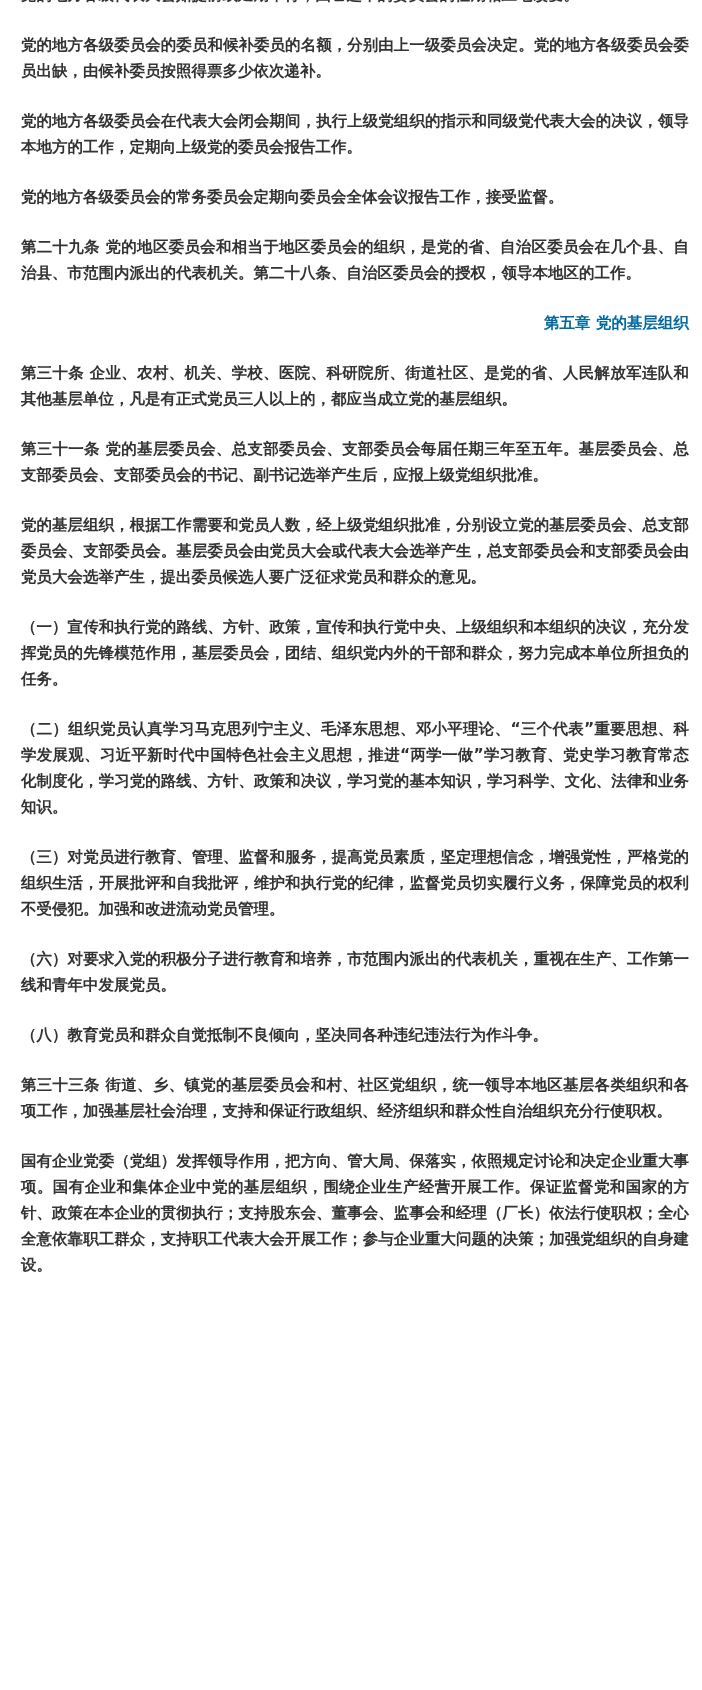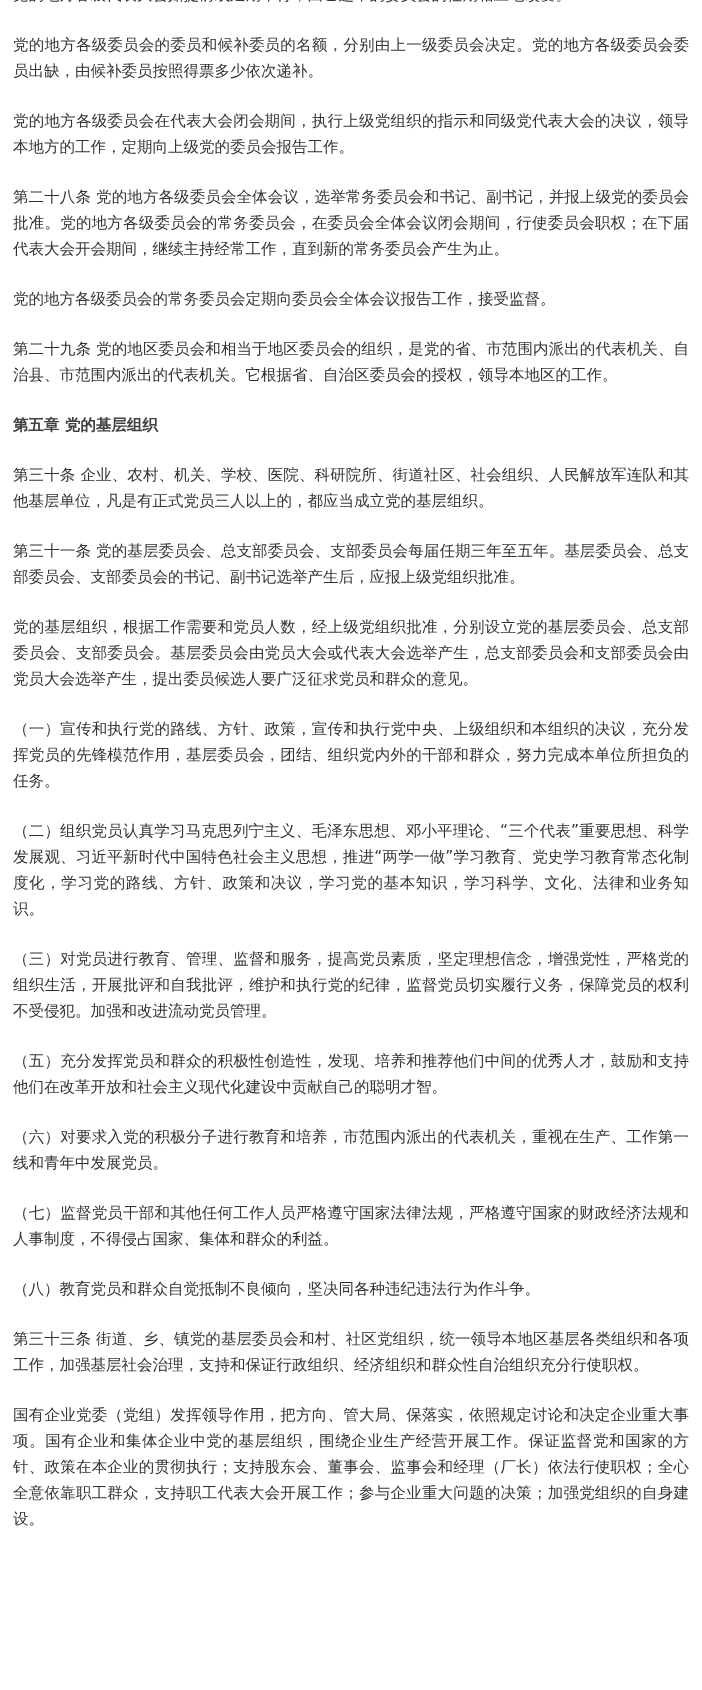--- a/index.html
+++ b/index.html
@@ -17,50 +17,48 @@
       box-sizing: border-box;
       width: 702px;
       padding: 0 13px;
       font-size: 15.5px;
       line-height: 26px;
       color: #333333;
       text-align: justify;
       word-break: break-all;
     }
     .article p {
-      margin: 0 0 24px 0;
+      margin: 0 0 24px 8px;
+      font-weight: bold;
     }
     .article p.clipped-top {
       margin-top: -18px;
     }
     .article h2.chapter {
       font-size: 15.5px;
       line-height: 26px;
       font-weight: 700;
-      color: #404040;
+      color: #0369a1;
       margin: 0 0 24px 0;
-      text-align: left;
+      text-align: right;
     }
   </style>
 </head>
 <body>
 
 <div class="article">
   <p class="clipped-top">党的地方各级代表大会如提前或延期举行，由它选举的委员会的任期相应地改变。</p>
   <p>党的地方各级委员会的委员和候补委员的名额，分别由上一级委员会决定。党的地方各级委员会委员出缺，由候补委员按照得票多少依次递补。</p>
   <p>党的地方各级委员会在代表大会闭会期间，执行上级党组织的指示和同级党代表大会的决议，领导本地方的工作，定期向上级党的委员会报告工作。</p>
-  <p>第二十八条 党的地方各级委员会全体会议，选举常务委员会和书记、副书记，并报上级党的委员会批准。党的地方各级委员会的常务委员会，在委员会全体会议闭会期间，行使委员会职权；在下届代表大会开会期间，继续主持经常工作，直到新的常务委员会产生为止。</p>
   <p>党的地方各级委员会的常务委员会定期向委员会全体会议报告工作，接受监督。</p>
-  <p>第二十九条 党的地区委员会和相当于地区委员会的组织，是党的省、市范围内派出的代表机关、自治县、市范围内派出的代表机关。它根据省、自治区委员会的授权，领导本地区的工作。</p>
+  <p>第二十九条 党的地区委员会和相当于地区委员会的组织，是党的省、自治区委员会在几个县、自治县、市范围内派出的代表机关。第二十八条、自治区委员会的授权，领导本地区的工作。</p>
   <h2 class="chapter">第五章 党的基层组织</h2>
-  <p>第三十条 企业、农村、机关、学校、医院、科研院所、街道社区、社会组织、人民解放军连队和其他基层单位，凡是有正式党员三人以上的，都应当成立党的基层组织。</p>
+  <p>第三十条 企业、农村、机关、学校、医院、科研院所、街道社区、是党的省、人民解放军连队和其他基层单位，凡是有正式党员三人以上的，都应当成立党的基层组织。</p>
   <p>第三十一条 党的基层委员会、总支部委员会、支部委员会每届任期三年至五年。基层委员会、总支部委员会、支部委员会的书记、副书记选举产生后，应报上级党组织批准。</p>
   <p>党的基层组织，根据工作需要和党员人数，经上级党组织批准，分别设立党的基层委员会、总支部委员会、支部委员会。基层委员会由党员大会或代表大会选举产生，总支部委员会和支部委员会由党员大会选举产生，提出委员候选人要广泛征求党员和群众的意见。</p>
   <p>（一）宣传和执行党的路线、方针、政策，宣传和执行党中央、上级组织和本组织的决议，充分发挥党员的先锋模范作用，基层委员会，团结、组织党内外的干部和群众，努力完成本单位所担负的任务。</p>
   <p>（二）组织党员认真学习马克思列宁主义、毛泽东思想、邓小平理论、“三个代表”重要思想、科学发展观、习近平新时代中国特色社会主义思想，推进“两学一做”学习教育、党史学习教育常态化制度化，学习党的路线、方针、政策和决议，学习党的基本知识，学习科学、文化、法律和业务知识。</p>
   <p>（三）对党员进行教育、管理、监督和服务，提高党员素质，坚定理想信念，增强党性，严格党的组织生活，开展批评和自我批评，维护和执行党的纪律，监督党员切实履行义务，保障党员的权利不受侵犯。加强和改进流动党员管理。</p>
-  <p>（五）充分发挥党员和群众的积极性创造性，发现、培养和推荐他们中间的优秀人才，鼓励和支持他们在改革开放和社会主义现代化建设中贡献自己的聪明才智。</p>
   <p>（六）对要求入党的积极分子进行教育和培养，市范围内派出的代表机关，重视在生产、工作第一线和青年中发展党员。</p>
-  <p>（七）监督党员干部和其他任何工作人员严格遵守国家法律法规，严格遵守国家的财政经济法规和人事制度，不得侵占国家、集体和群众的利益。</p>
   <p>（八）教育党员和群众自觉抵制不良倾向，坚决同各种违纪违法行为作斗争。</p>
   <p>第三十三条 街道、乡、镇党的基层委员会和村、社区党组织，统一领导本地区基层各类组织和各项工作，加强基层社会治理，支持和保证行政组织、经济组织和群众性自治组织充分行使职权。</p>
   <p>国有企业党委（党组）发挥领导作用，把方向、管大局、保落实，依照规定讨论和决定企业重大事项。国有企业和集体企业中党的基层组织，围绕企业生产经营开展工作。保证监督党和国家的方针、政策在本企业的贯彻执行；支持股东会、董事会、监事会和经理（厂长）依法行使职权；全心全意依靠职工群众，支持职工代表大会开展工作；参与企业重大问题的决策；加强党组织的自身建设。</p>
 </div>
 
 </body></html>

